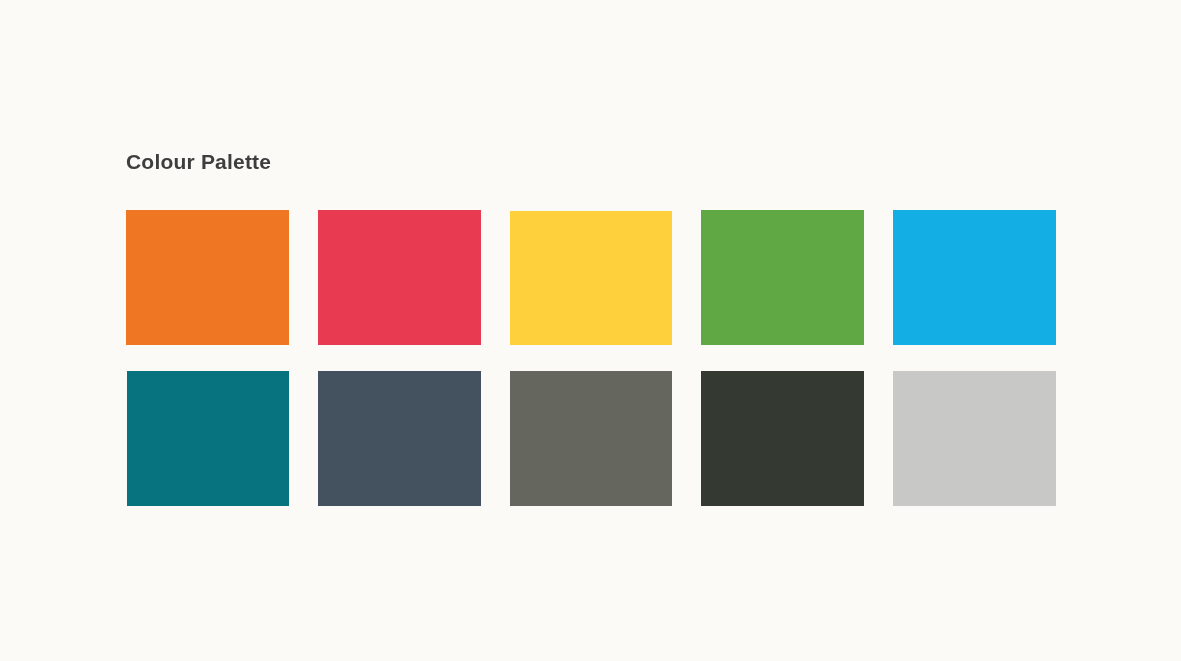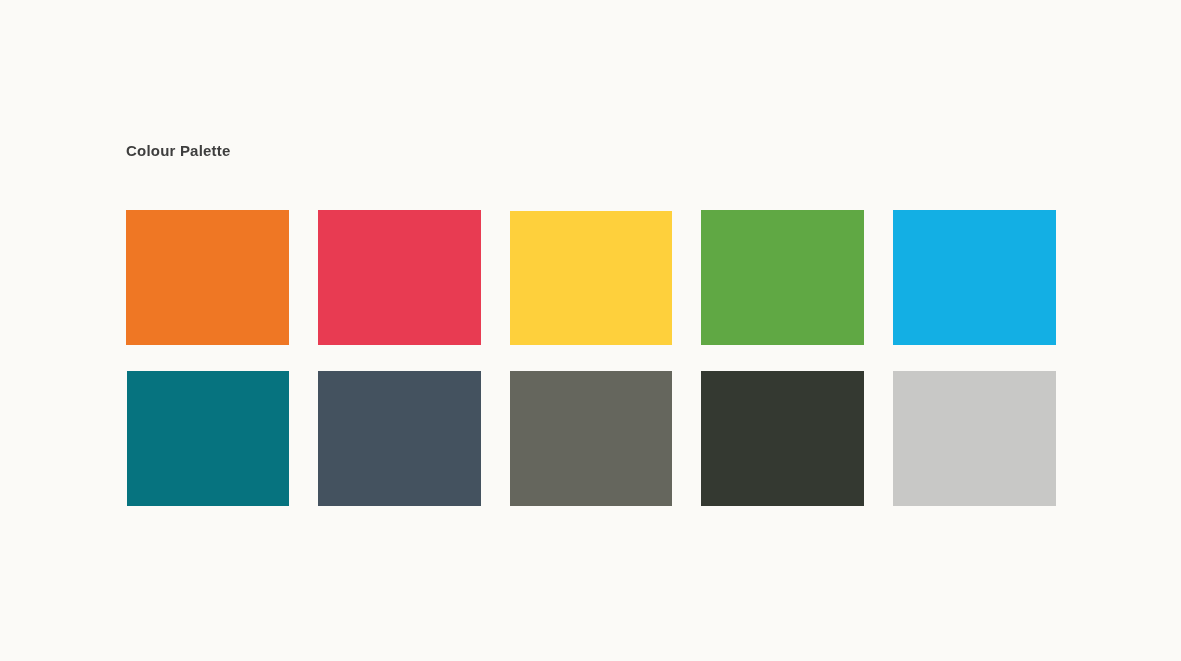--- a/index.html
+++ b/index.html
@@ -17,24 +17,24 @@
   #palette-canvas {
     position: relative;
     width: 1181px;
     height: 661px;
     background: #FBFAF7;
     box-sizing: border-box;
   }
   #palette-title {
     position: absolute;
     left: 126px;
-    top: 137px;
+    top: 148px;
     margin: 0;
     font-family: "Liberation Sans", sans-serif;
-    font-size: 15px;
+    font-size: 21px;
     font-weight: bold;
     letter-spacing: 0.2px;
     color: #3E3E3E;
     line-height: 28px;
     white-space: nowrap;
   }
   #swatch-grid {
     position: absolute;
     left: 126px;
     top: 210px;

